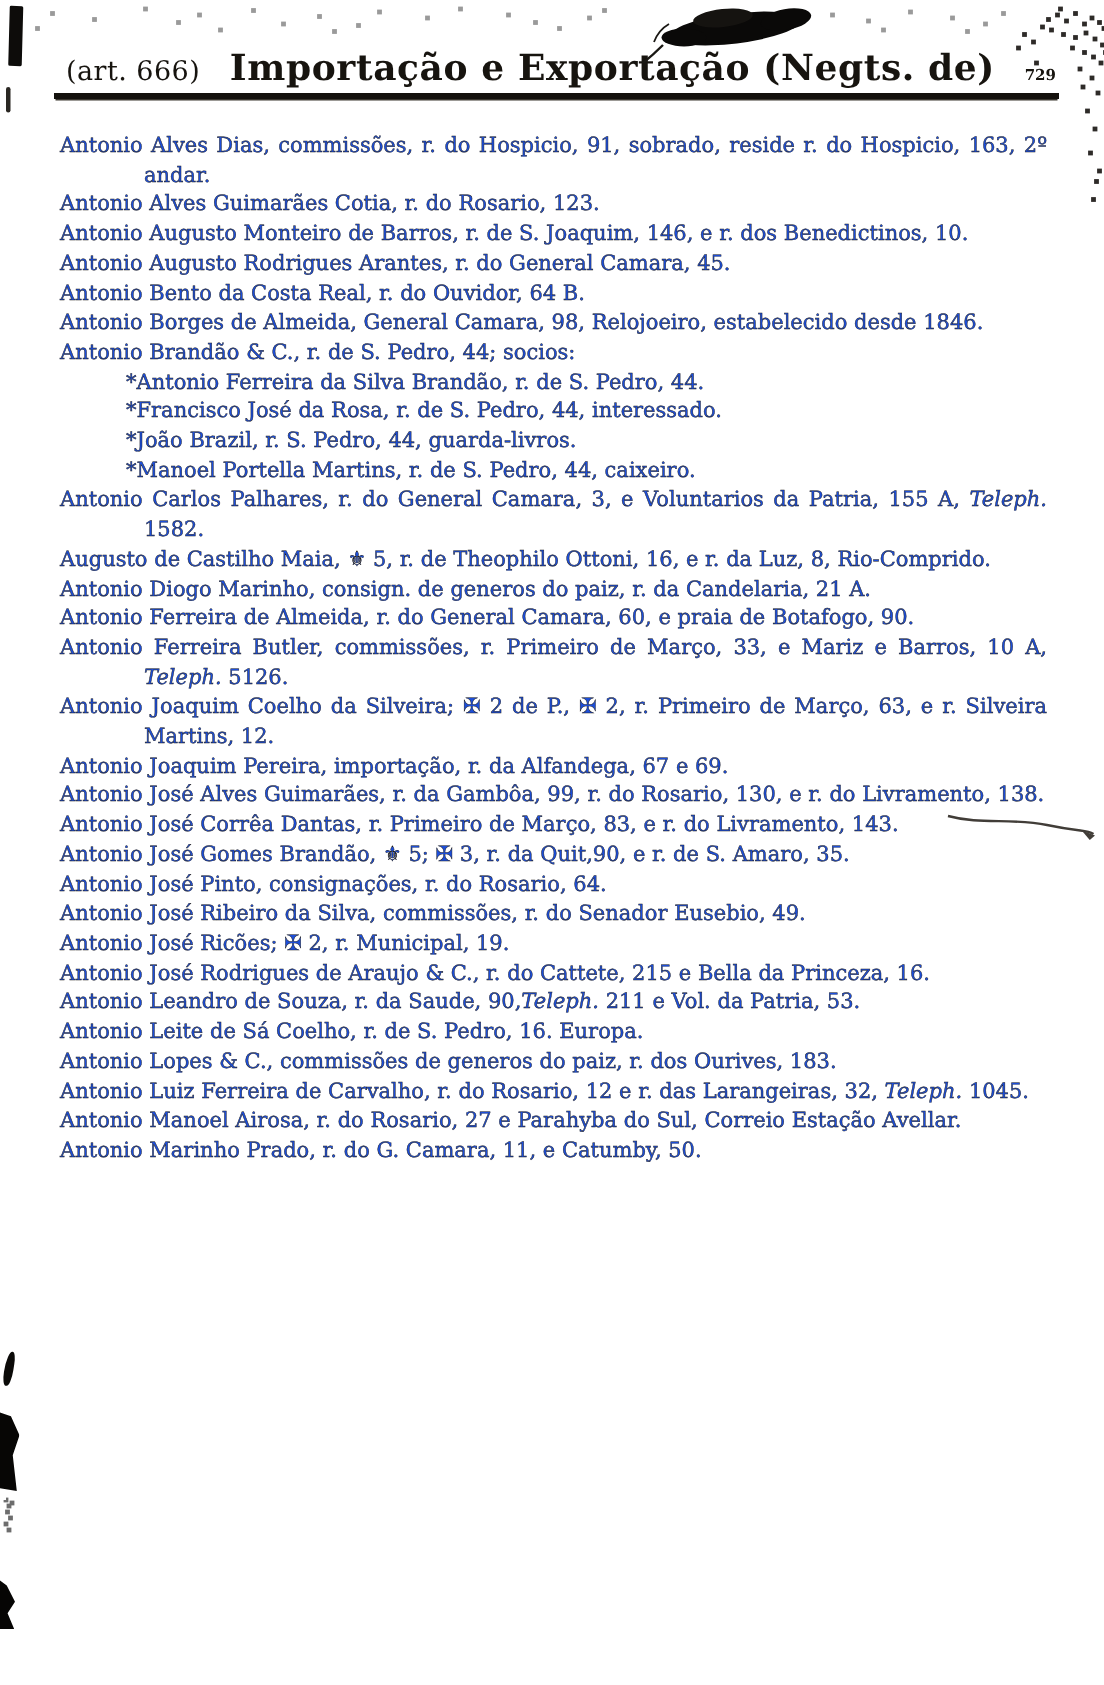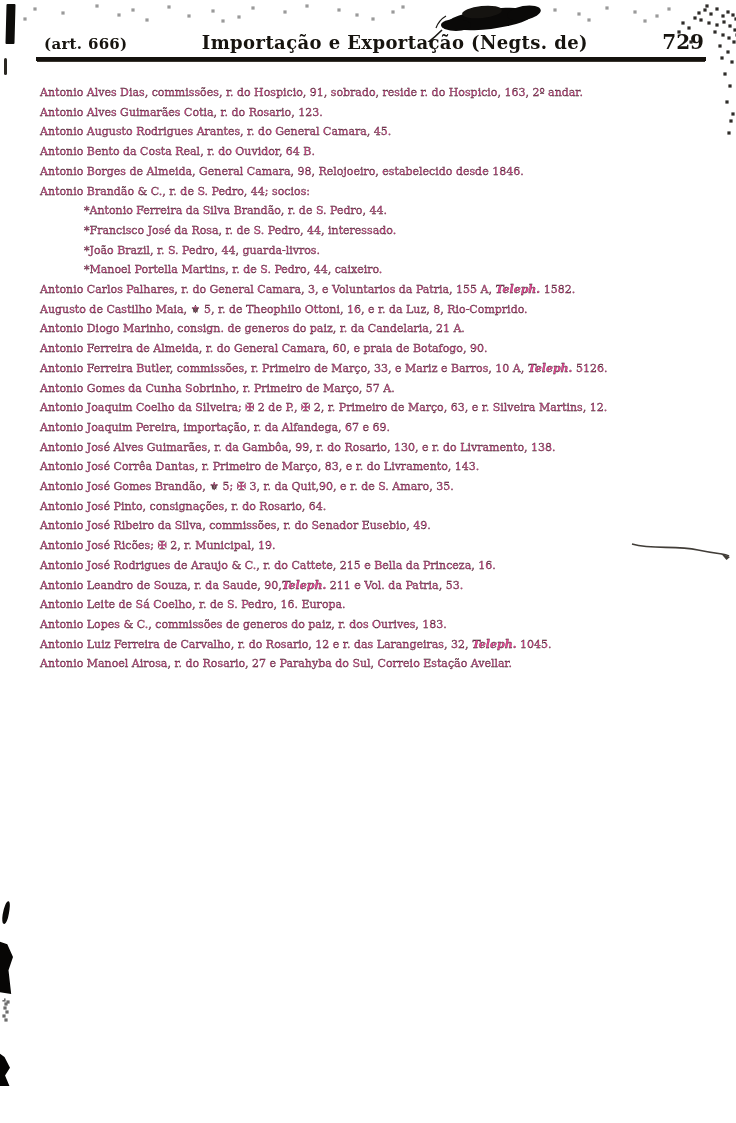--- a/index.html
+++ b/index.html
@@ -10,40 +10,40 @@
     overflow:hidden;
     font-family:"DejaVu Serif", serif;
   }
   .page{position:absolute;inset:0;}
   
   .header-row{
     display:flex;align-items:baseline;
     margin:30px 32px 0 44px;
     color:#17140f;
   }
-  .art{font-size:15px;font-weight:700;letter-spacing:.3px;}
-  .title{flex:1;text-align:center;font-size:18px;font-weight:bold;letter-spacing:.4px;}
-  .pageno{font-size:20px;font-weight:600;}
+  .art{font-size:18px;font-weight:400;letter-spacing:.3px;}
+  .title{flex:1;text-align:center;font-size:24px;font-weight:bold;letter-spacing:.4px;}
+  .pageno{font-size:10px;font-weight:600;}
   .rule{
     height:4px;background:#14110d;
     margin:3px 30px 0 36px;
     box-shadow:0 2px 0 -1px #3a362f;
   }
   
   .body-text{
     margin:22px 38px 0 40px;
-    font-size:11px;line-height:19.7px;
-    color:#ec4899;
+    font-size:14px;line-height:19.7px;
+    color:#1d4ed8;
     text-align:justify;
     font-weight:500;
     -webkit-text-stroke:.3px #201c16;
   }
   .entry{margin:0;padding-left:56px;text-indent:-56px;}
   .entry.sub{margin-left:44px;padding-left:22px;text-indent:-22px;}
-  .it{font-style:italic;font-weight:bold;}
+  .it{font-style:italic;}
   
   .artifact{position:absolute;pointer-events:none;}
   .spine-bar{left:6px;top:4px;width:9px;height:40px;background:#0d0c0a;transform:rotate(1.5deg);border-radius:1px;}
   .spine-tick{left:4px;top:58px;width:3px;height:17px;background:#2a2722;border-radius:2px;}
   .blot-svg{left:412px;top:0;width:138px;height:42px;}
   .dash-svg{left:628px;top:533px;width:108px;height:32px;}
   .dot{width:2px;height:2px;background:transparent;}
   .margin-mark-1{left:3px;top:901px;width:6px;height:23px;background:#0b0a08;border-radius:70% 40% 55% 45%;transform:rotate(9deg);}
   .margin-blob-2{left:-2px;top:941px;width:15px;height:53px;background:#070605;
     clip-path:polygon(0 0,62% 6%,100% 30%,70% 55%,88% 100%,0 96%);}
@@ -84,43 +84,44 @@
   <div class="header-row">
     <span class="art">(art. 666)</span>
     <span class="title">Importação e Exportação (Negts. de)</span>
     <span class="pageno">729</span>
   </div>
   <div class="rule"></div>
 
   <div class="body-text">
       <p class="entry"><span>Antonio Alves Dias, commissões, r. do Hospicio, 91, sobrado, reside r. do Hospicio, 163, 2º andar.</span></p>
       <p class="entry"><span>Antonio Alves Guimarães Cotia, r. do Rosario, 123.</span></p>
+      <p class="entry"><span>Antonio Augusto Monteiro de Barros, r. de S. Joaquim, 146, e r. dos Benedictinos, 10.</span></p>
       <p class="entry"><span>Antonio Augusto Rodrigues Arantes, r. do General Camara, 45.</span></p>
       <p class="entry"><span>Antonio Bento da Costa Real, r. do Ouvidor, 64 B.</span></p>
       <p class="entry"><span>Antonio Borges de Almeida, General Camara, 98, Relojoeiro, estabelecido desde 1846.</span></p>
       <p class="entry"><span>Antonio Brandão &amp; C., r. de S. Pedro, 44; socios:</span></p>
       <p class="entry sub"><span>*Antonio Ferreira da Silva Brandão, r. de S. Pedro, 44.</span></p>
       <p class="entry sub"><span>*Francisco José da Rosa, r. de S. Pedro, 44, interessado.</span></p>
       <p class="entry sub"><span>*João Brazil, r. S. Pedro, 44, guarda-livros.</span></p>
       <p class="entry sub"><span>*Manoel Portella Martins, r. de S. Pedro, 44, caixeiro.</span></p>
       <p class="entry"><span>Antonio Carlos Palhares, r. do General Camara, 3, e Voluntarios da Patria, 155 A, </span><span class="it">Teleph.</span><span> 1582.</span></p>
       <p class="entry"><span>Augusto de Castilho Maia, ⚜ 5, r. de Theophilo Ottoni, 16, e r. da Luz, 8, Rio-Comprido.</span></p>
       <p class="entry"><span>Antonio Diogo Marinho, consign. de generos do paiz, r. da Candelaria, 21 A.</span></p>
       <p class="entry"><span>Antonio Ferreira de Almeida, r. do General Camara, 60, e praia de Botafogo, 90.</span></p>
       <p class="entry"><span>Antonio Ferreira Butler, commissões, r. Primeiro de Março, 33, e Mariz e Barros, 10 A, </span><span class="it">Teleph.</span><span> 5126.</span></p>
-      <p class="entry"><span>Antonio Gomes da Cunha Sobrinho, r. Primeiro de Março, 57 A.</span></p>
       <p class="entry"><span>Antonio Joaquim Coelho da Silveira; ✠ 2 de P., ✠ 2, r. Primeiro de Março, 63, e r. Silveira Martins, 12.</span></p>
       <p class="entry"><span>Antonio Joaquim Pereira, importação, r. da Alfandega, 67 e 69.</span></p>
       <p class="entry"><span>Antonio José Alves Guimarães, r. da Gambôa, 99, r. do Rosario, 130, e r. do Livramento, 138.</span></p>
       <p class="entry"><span>Antonio José Corrêa Dantas, r. Primeiro de Março, 83, e r. do Livramento, 143.</span></p>
       <p class="entry"><span>Antonio José Gomes Brandão, ⚜ 5; ✠ 3, r. da Quit,90, e r. de S. Amaro, 35.</span></p>
       <p class="entry"><span>Antonio José Pinto, consignações, r. do Rosario, 64.</span></p>
       <p class="entry"><span>Antonio José Ribeiro da Silva, commissões, r. do Senador Eusebio, 49.</span></p>
       <p class="entry"><span>Antonio José Ricões; ✠ 2, r. Municipal, 19.</span></p>
       <p class="entry"><span>Antonio José Rodrigues de Araujo &amp; C., r. do Cattete, 215 e Bella da Princeza, 16.</span></p>
       <p class="entry"><span>Antonio Leandro de Souza, r. da Saude, 90,</span><span class="it">Teleph.</span><span> 211 e Vol. da Patria, 53.</span></p>
       <p class="entry"><span>Antonio Leite de Sá Coelho, r. de S. Pedro, 16. Europa.</span></p>
       <p class="entry"><span>Antonio Lopes &amp; C., commissões de generos do paiz, r. dos Ourives, 183.</span></p>
       <p class="entry"><span>Antonio Luiz Ferreira de Carvalho, r. do Rosario, 12 e r. das Larangeiras, 32, </span><span class="it">Teleph.</span><span> 1045.</span></p>
       <p class="entry"><span>Antonio Manoel Airosa, r. do Rosario, 27 e Parahyba do Sul, Correio Estação Avellar.</span></p>
+      <p class="entry"><span>Antonio Marinho Prado, r. do G. Camara, 11, e Catumby, 50.</span></p>
     </div>
 
 </div>
 
 </body></html>

